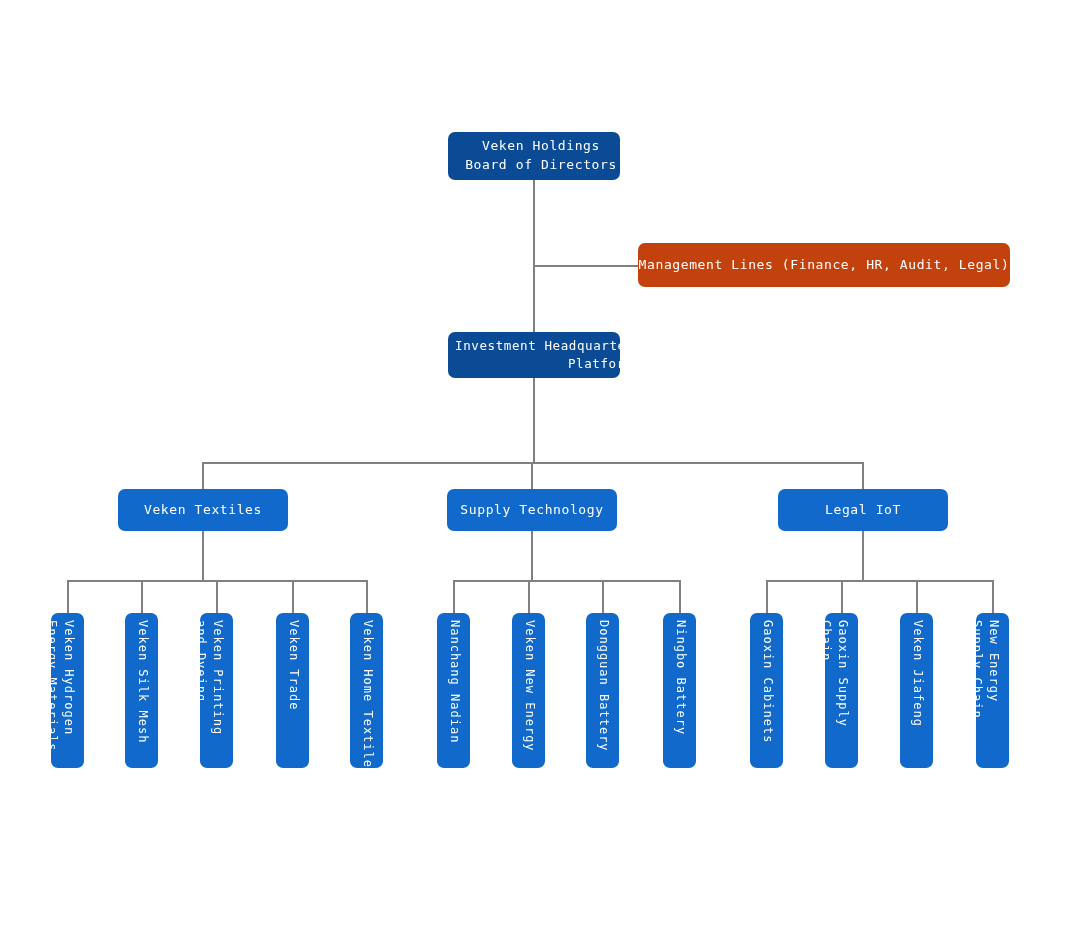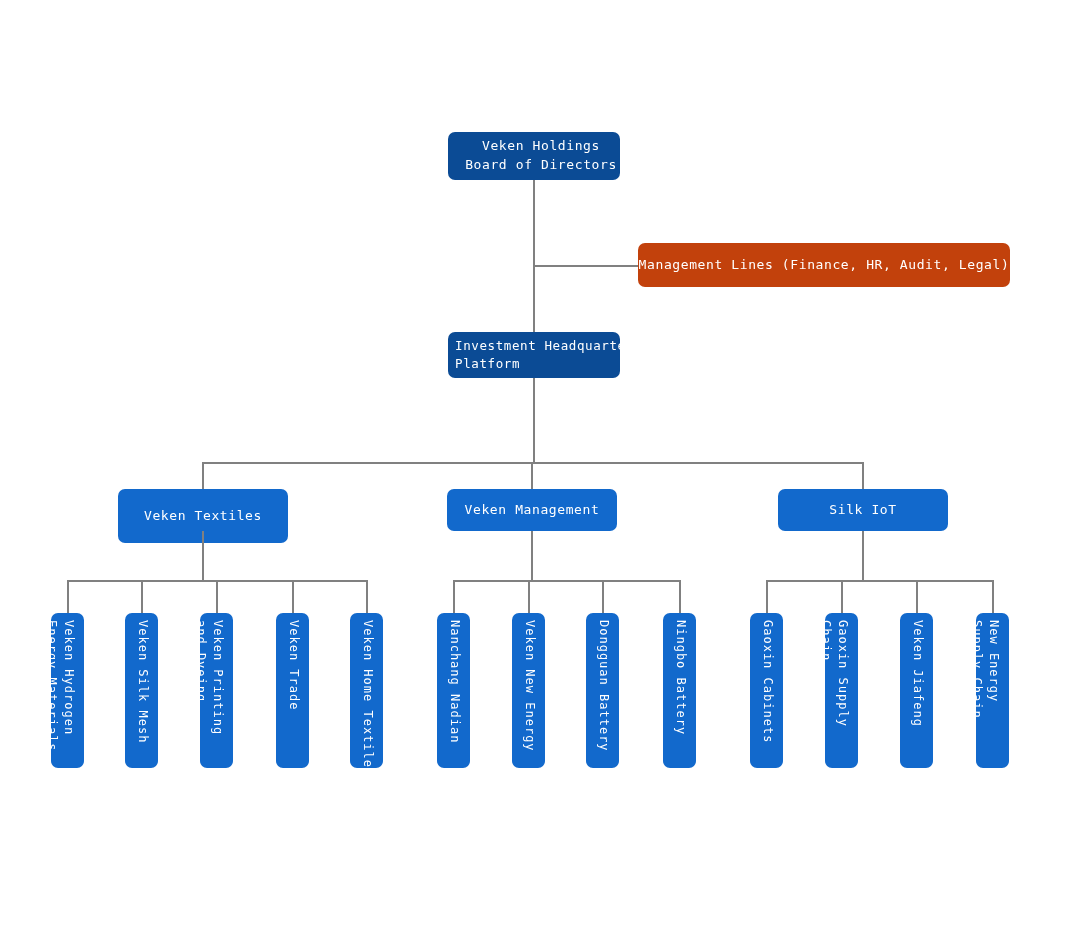--- a/index.html
+++ b/index.html
@@ -62,21 +62,21 @@
   .tier-mgmt .node-label { text-align: center; }
 
   
   .tier-hq {
     background: #0b4b95;
     font-size: 12.5px;
     justify-content: flex-start;
     padding-left: 7px;
   }
   .tier-hq .node-label {
-    text-align: left;
+    text-align: right;
     width: 178px;
   }
 
   
   .tier-div {
     background: #1269cc;
     font-size: 13px;
   }
   .tier-div .node-label { text-align: center; }
 
@@ -113,21 +113,21 @@
       <div class="node-label">Investment Headquarters
 Platform</div>
     </div>
     <div class="conn v" style="left: 533px; top: 180px; height: 152px;"></div>
     <div class="conn h" style="left: 533px; top: 265px; width: 105px;"></div>
     <div class="conn v" style="left: 533px; top: 378px; height: 84px;"></div>
     <div class="conn h" style="left: 202px; top: 462px; width: 662px;"></div>
     <div class="conn v" style="left: 202px; top: 462px; height: 27px;"></div>
     <div class="conn v" style="left: 531px; top: 462px; height: 27px;"></div>
     <div class="conn v" style="left: 862px; top: 462px; height: 27px;"></div>
-    <div class="node tier-div" style="left: 118px; top: 489px; width: 170px; height: 54px;">
+    <div class="node tier-div" style="left: 118px; top: 489px; width: 170px; height: 42px;">
       <div class="node-label">Veken Textiles</div>
     </div>
     <div class="conn v" style="left: 202px; top: 531px; height: 49px;"></div>
     <div class="conn h" style="left: 66.5px; top: 580px; width: 301px;"></div>
     <div class="conn v" style="left: 66.5px; top: 580px; height: 33px;"></div>
     <div class="node tier-leaf" style="left: 51px; top: 613px; width: 33px; height: 155px; position: absolute;">
       <div class="leaf-rot" style="left: 26px; top: 7px;">Veken Hydrogen
 Energy Materials</div>
     </div>
     <div class="conn v" style="left: 140.5px; top: 580px; height: 33px;"></div>
@@ -141,42 +141,42 @@
     </div>
     <div class="conn v" style="left: 291.5px; top: 580px; height: 33px;"></div>
     <div class="node tier-leaf" style="left: 276px; top: 613px; width: 33px; height: 155px; position: absolute;">
       <div class="leaf-rot" style="left: 26px; top: 7px;">Veken Trade</div>
     </div>
     <div class="conn v" style="left: 365.5px; top: 580px; height: 33px;"></div>
     <div class="node tier-leaf" style="left: 350px; top: 613px; width: 33px; height: 155px; position: absolute;">
       <div class="leaf-rot" style="left: 26px; top: 7px;">Veken Home Textiles</div>
     </div>
     <div class="node tier-div" style="left: 447px; top: 489px; width: 170px; height: 42px;">
-      <div class="node-label">Veken Management</div>
+      <div class="node-label">Supply Technology</div>
     </div>
     <div class="conn v" style="left: 531px; top: 531px; height: 49px;"></div>
     <div class="conn h" style="left: 452.5px; top: 580px; width: 228px;"></div>
     <div class="conn v" style="left: 452.5px; top: 580px; height: 33px;"></div>
     <div class="node tier-leaf" style="left: 437px; top: 613px; width: 33px; height: 155px; position: absolute;">
       <div class="leaf-rot" style="left: 26px; top: 7px;">Nanchang Nadian</div>
     </div>
     <div class="conn v" style="left: 527.5px; top: 580px; height: 33px;"></div>
     <div class="node tier-leaf" style="left: 512px; top: 613px; width: 33px; height: 155px; position: absolute;">
       <div class="leaf-rot" style="left: 26px; top: 7px;">Veken New Energy</div>
     </div>
     <div class="conn v" style="left: 601.5px; top: 580px; height: 33px;"></div>
     <div class="node tier-leaf" style="left: 586px; top: 613px; width: 33px; height: 155px; position: absolute;">
       <div class="leaf-rot" style="left: 26px; top: 7px;">Dongguan Battery</div>
     </div>
     <div class="conn v" style="left: 678.5px; top: 580px; height: 33px;"></div>
     <div class="node tier-leaf" style="left: 663px; top: 613px; width: 33px; height: 155px; position: absolute;">
       <div class="leaf-rot" style="left: 26px; top: 7px;">Ningbo Battery</div>
     </div>
     <div class="node tier-div" style="left: 778px; top: 489px; width: 170px; height: 42px;">
-      <div class="node-label">Silk IoT</div>
+      <div class="node-label">Legal IoT</div>
     </div>
     <div class="conn v" style="left: 862px; top: 531px; height: 49px;"></div>
     <div class="conn h" style="left: 765.5px; top: 580px; width: 228px;"></div>
     <div class="conn v" style="left: 765.5px; top: 580px; height: 33px;"></div>
     <div class="node tier-leaf" style="left: 750px; top: 613px; width: 33px; height: 155px; position: absolute;">
       <div class="leaf-rot" style="left: 26px; top: 7px;">Gaoxin Cabinets</div>
     </div>
     <div class="conn v" style="left: 840.5px; top: 580px; height: 33px;"></div>
     <div class="node tier-leaf" style="left: 825px; top: 613px; width: 33px; height: 155px; position: absolute;">
       <div class="leaf-rot" style="left: 26px; top: 7px;">Gaoxin Supply

